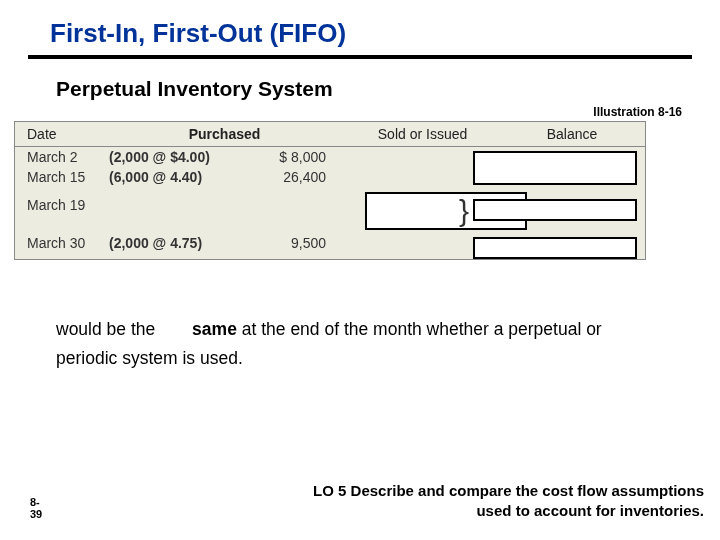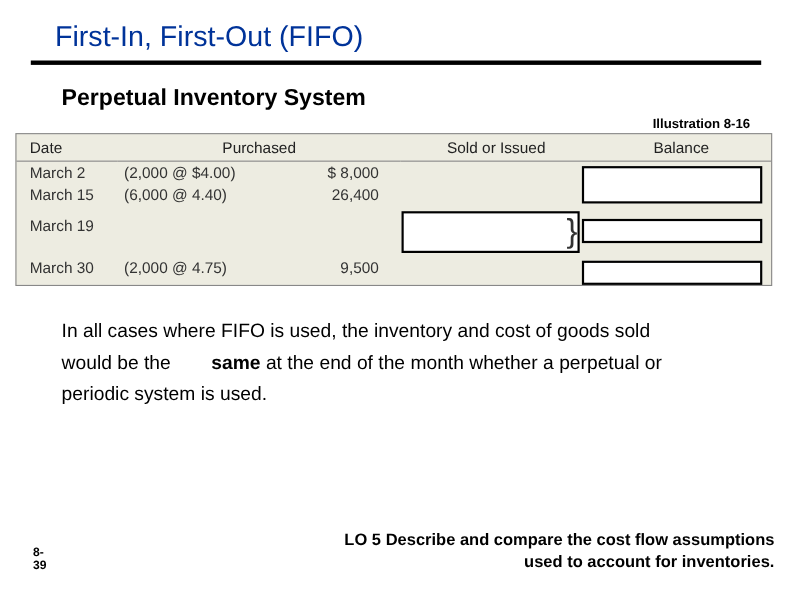--- a/index.html
+++ b/index.html
@@ -9,21 +9,21 @@
     background: #fff;
     font-family: Arial, Helvetica, sans-serif;
     position: relative;
     overflow: hidden;
   }
   .slide {
     padding: 18px 28px 0 28px;
   }
   .title {
     font-size: 26px;
-    font-weight: normal;
+    font-weight: bold;
     color: #003399;
     margin-left: 22px;
     margin-bottom: 6px;
   }
   .hr {
     height: 4px;
     background: #000;
     margin-bottom: 18px;
   }
   .subtitle {
@@ -35,21 +35,21 @@
   }
   .illus {
     text-align: right;
     font-size: 12px;
     font-weight: bold;
     color: #000;
     margin-right: 10px;
     margin-bottom: 2px;
   }
   .table-wrap {
-    width: 688px;
+    width: 632px;
     margin-left: -14px;
     border: 1px solid #888;
     background: #edece1;
     position: relative;
   }
   table {
     width: 100%;
     border-collapse: collapse;
     font-family: Arial, sans-serif;
     font-size: 14px;
@@ -60,21 +60,21 @@
     padding: 4px 6px;
     font-weight: normal;
     color: #222;
   }
   tbody td {
     padding: 2px 6px;
     vertical-align: top;
     white-space: nowrap;
   }
   .col-date { width: 90px; padding-left: 12px;}
-  .col-purch { width: 180px; }
+  .col-purch { width: 180px; font-weight: bold; }
   .col-amt { width: 70px; text-align: right; padding-right: 20px;}
   .col-sold { width: 170px; }
   .col-bal { width: 160px; }
   .mask {
     position: absolute;
     background: #fff;
     border: 2px solid #000;
   }
   .mask1 { right: 8px; top: 29px; width: 164px; height: 34px; }
   .mask2 { right: 8px; top: 77px; width: 164px; height: 22px; }
@@ -185,21 +185,21 @@
       </tbody>
     </table>
     <div class="mask mask1"></div>
     <div class="mask mask-sold"></div>
     <div class="brace">}</div>
     <div class="mask mask2"></div>
     <div class="mask mask3"></div>
   </div>
 
   <div class="body-text">
-    <span>In all cases where FIFO is used, the inventory and cost of goods sold</span><br>
+    <br>
     <span>would be the </span><span class="same">same</span><span> at the end of the month whether a perpetual or</span><br>
     <span>periodic system is used.</span>
   </div>
 </div>
 
 <div class="footer">
   <div class="pgnum">8-39</div>
   <div class="lo">
     <span>LO 5  Describe and compare the cost flow assumptions</span><br>
     <span>used to account for inventories.</span>

